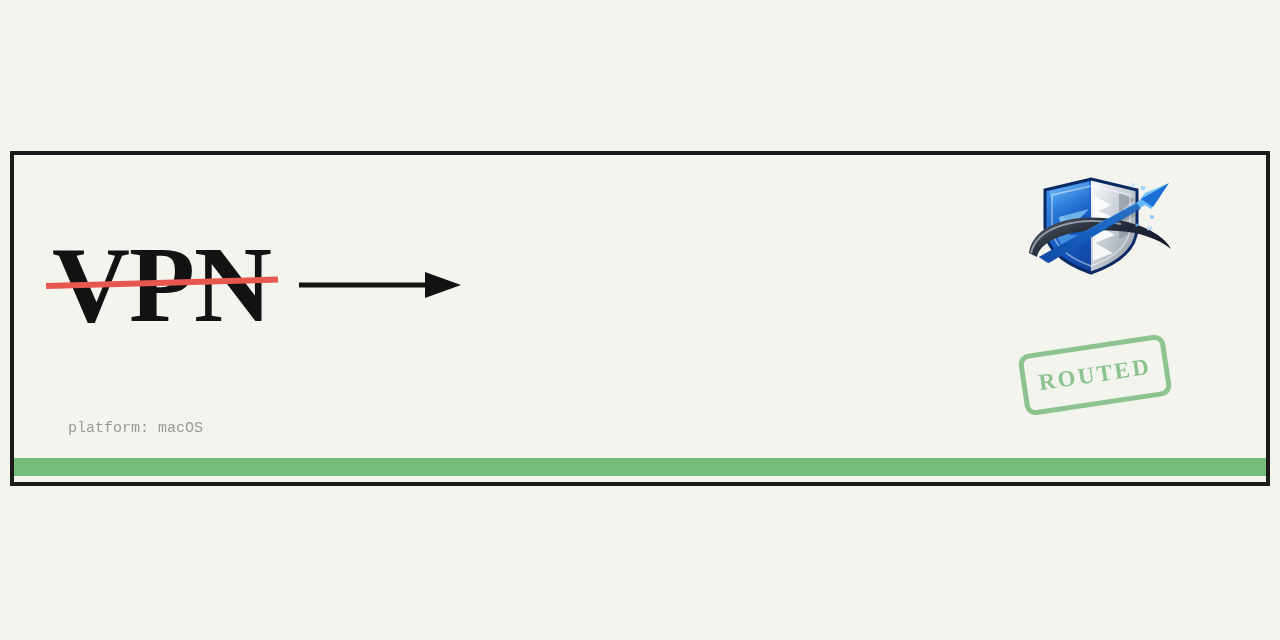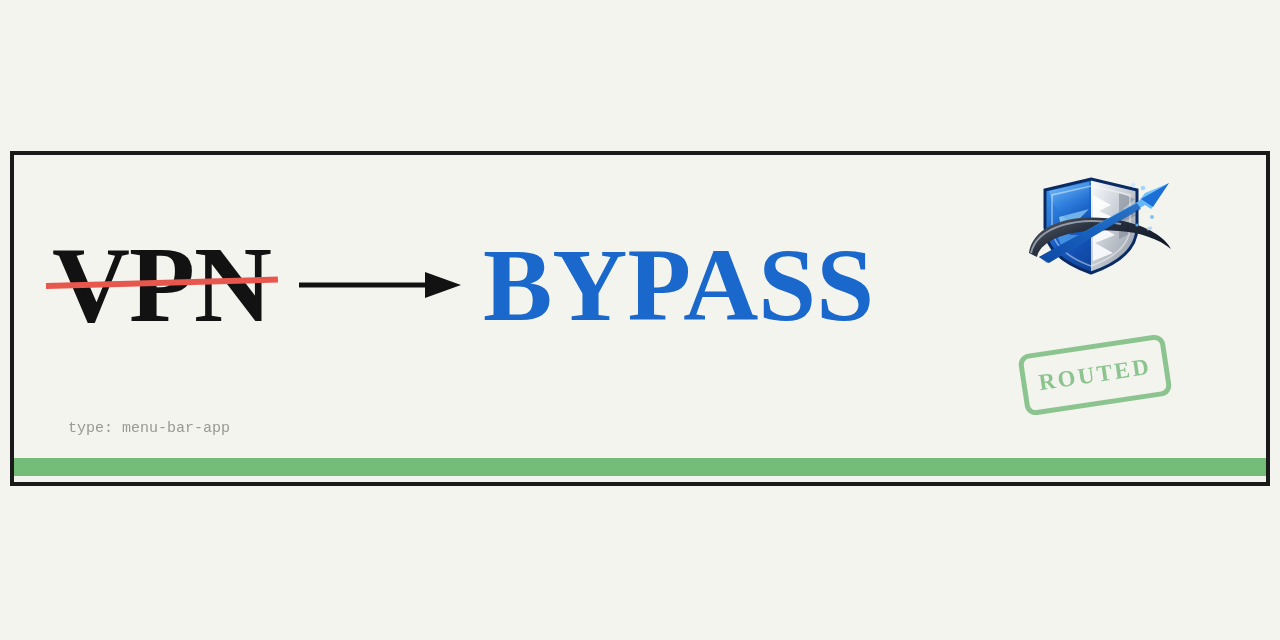--- a/index.html
+++ b/index.html
@@ -142,24 +142,24 @@
     <div id="vpn-wordmark">
       <span>VPN</span>
       <span id="vpn-strike"></span>
     </div>
 
     <svg id="transform-arrow" viewBox="0 0 162 34" xmlns="http://www.w3.org/2000/svg">
       <rect x="0" y="14.5" width="134" height="5" fill="#121212"></rect>
       <polygon points="126,4 162,17 126,30" fill="#121212"></polygon>
     </svg>
 
-    <div id="bypass-wordmark">BYPASS</div>
   </div>
 
   <div id="metadata-list">
+    <div>platform: macOS</div>
     <div>type: menu-bar-app</div>
     
     
   </div>
 
   <svg id="shield-emblem" viewBox="0 0 160 115" xmlns="http://www.w3.org/2000/svg">
     <defs>
       <linearGradient id="gBlueL" x1="0" y1="0" x2="1" y2="1">
         <stop offset="0%" stop-color="#3f9bf0"></stop>
         <stop offset="45%" stop-color="#1558c0"></stop>

